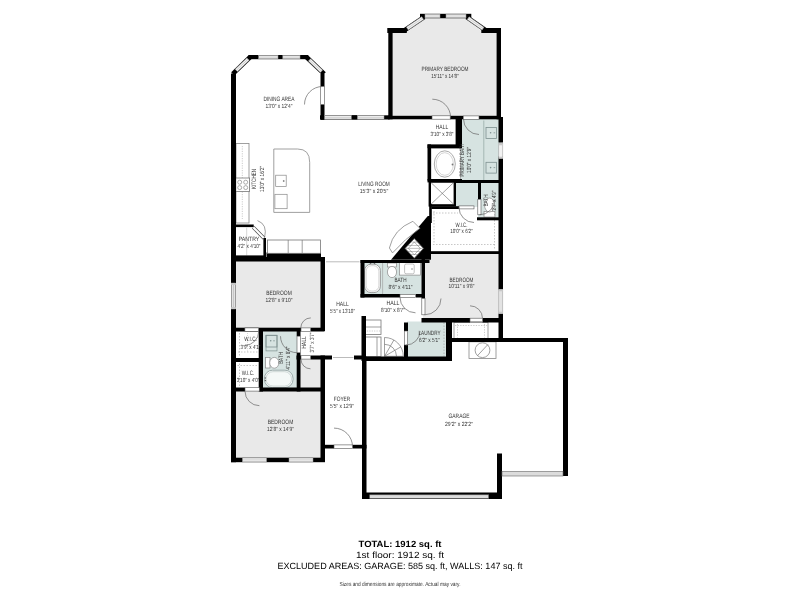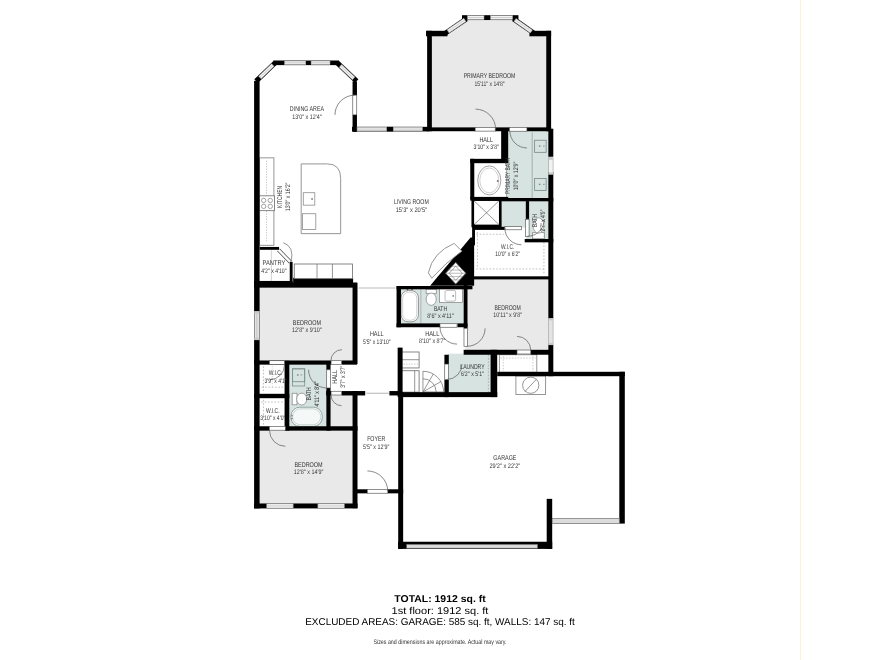--- a/index.html
+++ b/index.html
@@ -1,16 +1,16 @@
 <!DOCTYPE html>
 <html><head>
 <meta charset="utf-8">
 <style>
   html,body{margin:0;padding:0;background:#ffffff;}
-  #page{position:relative;width:728px;height:600px;background:#eab308;overflow:hidden;
+  #page{position:relative;width:800px;height:600px;background:#14b8a6;overflow:hidden;
         font-family:"Liberation Sans", sans-serif;}
   svg{position:absolute;left:0;top:0;text-rendering:geometricPrecision;-webkit-font-smoothing:antialiased;}
   .lbl{font-family:"Liberation Sans",sans-serif;font-size:6.3px;fill:#333333;text-anchor:middle;}
   .dim{font-family:"Liberation Sans",sans-serif;font-size:6px;fill:#333333;text-anchor:middle;}
 </style>
 </head>
 <body>
 <div id="page">
 <svg width="800" height="600" viewBox="0 0 800 600">
 

